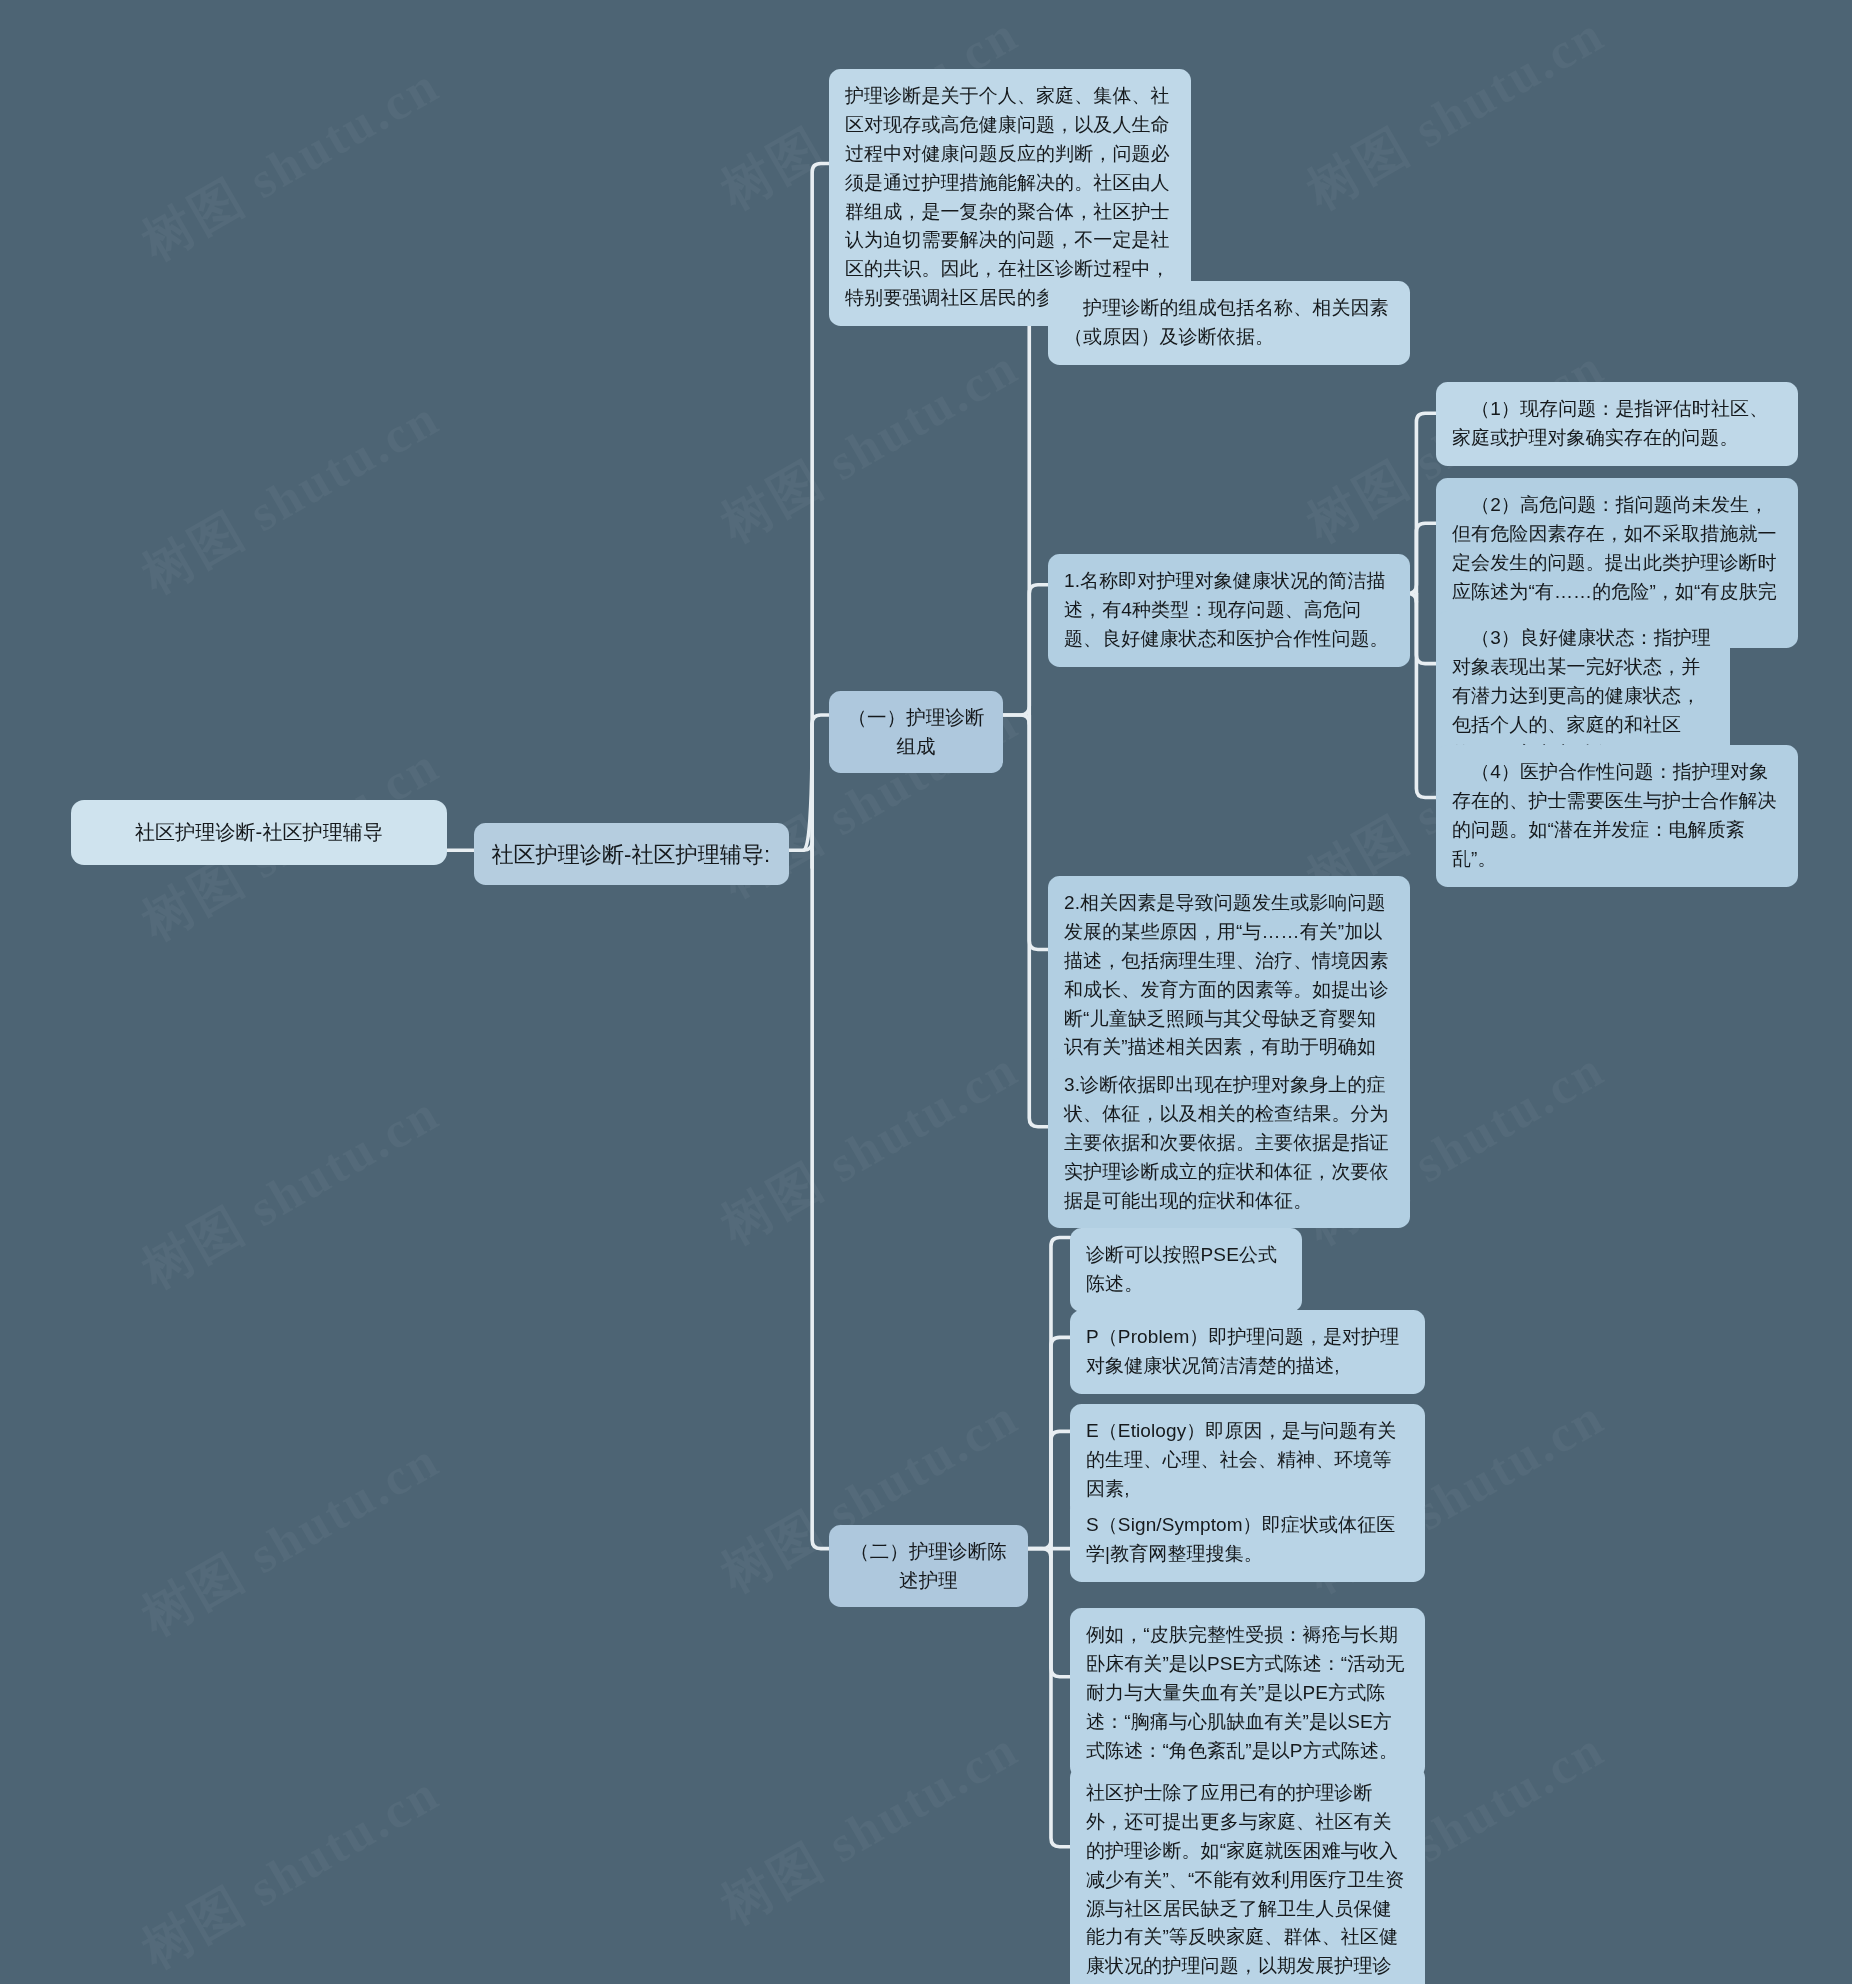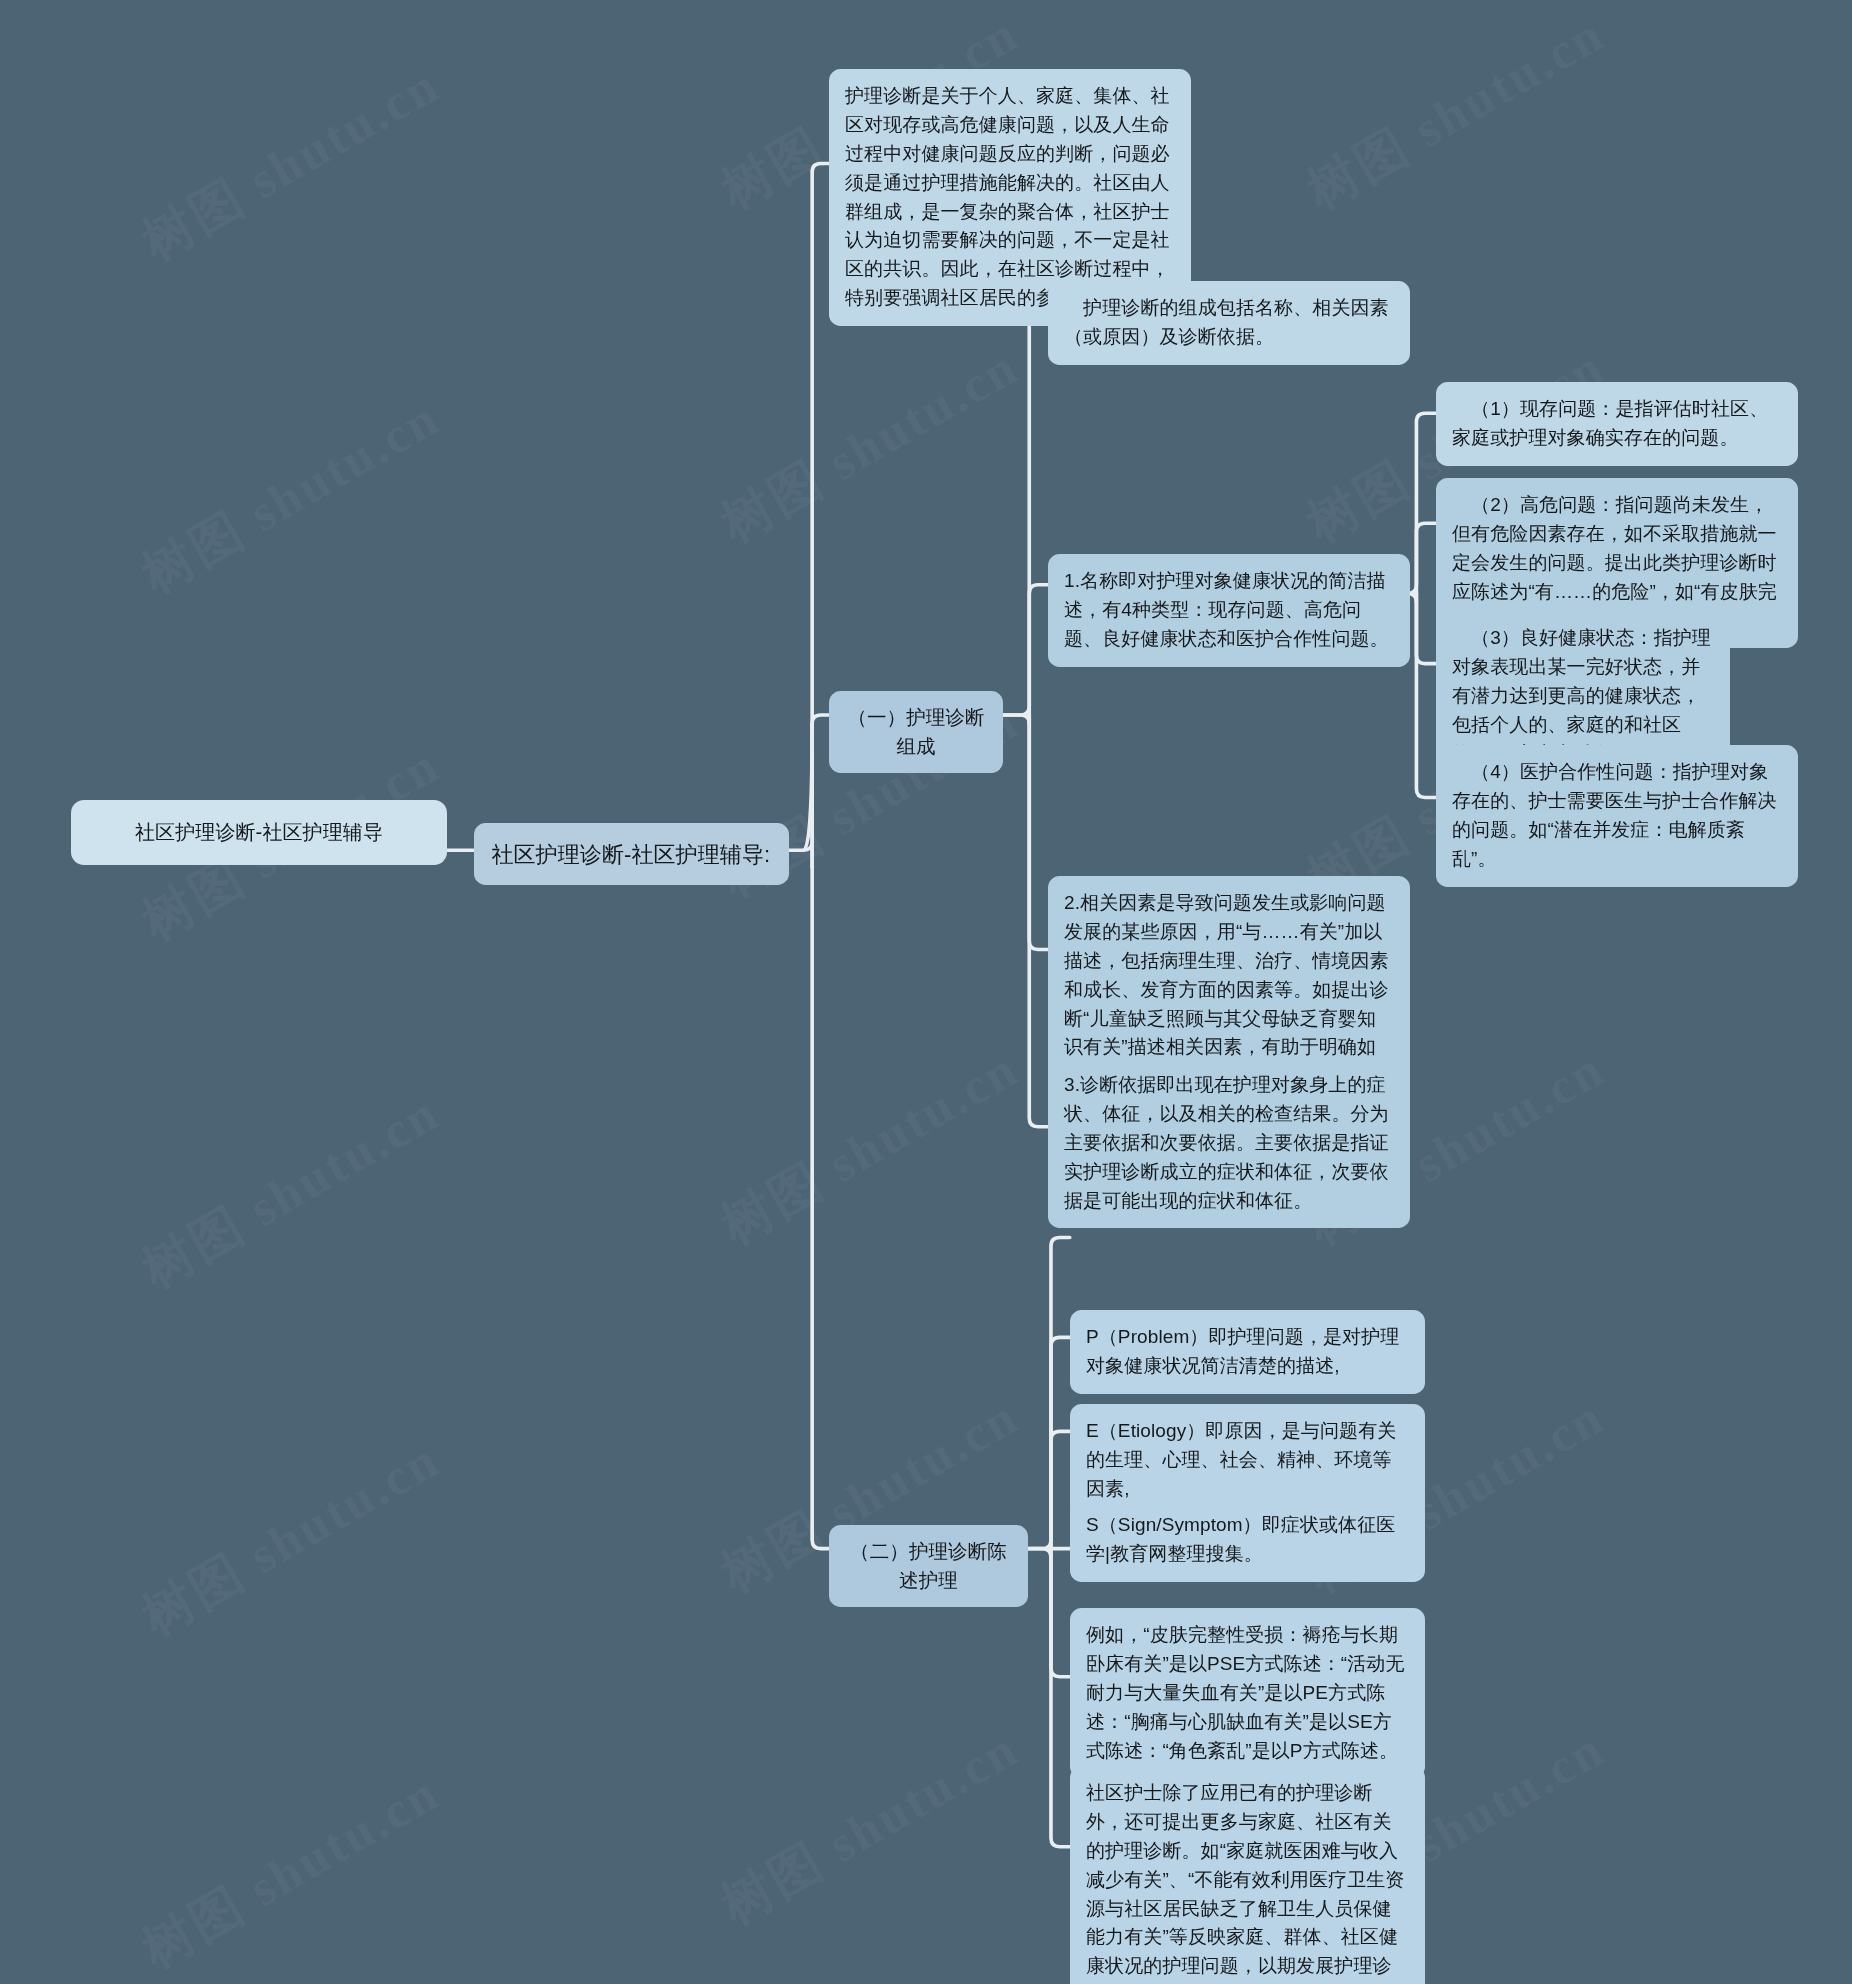--- a/index.html
+++ b/index.html
@@ -173,20 +173,23 @@
   </div>
 
   <div class="node leaf" style="left:1048px;top:1058px;width:362px;">
     <span>3.诊断依据即出现在护理对象身上的症状、体征，以及相关的检查结果。分为主要依据和次要依据。主要依据是指证实护理诊断成立的症状和体征，次要依据是可能出现的症状和体征。</span>
   </div>
 
   <div class="node lvl3" style="left:829px;top:1525px;width:199px;">
     <span>（二）护理诊断陈述护理</span>
   </div>
 
+  <div class="node leaf pale2" style="left:1070px;top:1228px;width:232px;">
+    <span>诊断可以按照PSE公式陈述。</span>
+  </div>
 
   <div class="node leaf pale2" style="left:1070px;top:1310px;width:355px;">
     <span>P（Problem）即护理问题，是对护理对象健康状况简洁清楚的描述,</span>
   </div>
 
   <div class="node leaf pale2" style="left:1070px;top:1404px;width:355px;">
     <span>E（Etiology）即原因，是与问题有关的生理、心理、社会、精神、环境等因素,</span>
   </div>
 
   <div class="node leaf pale2" style="left:1070px;top:1498px;width:355px;">

